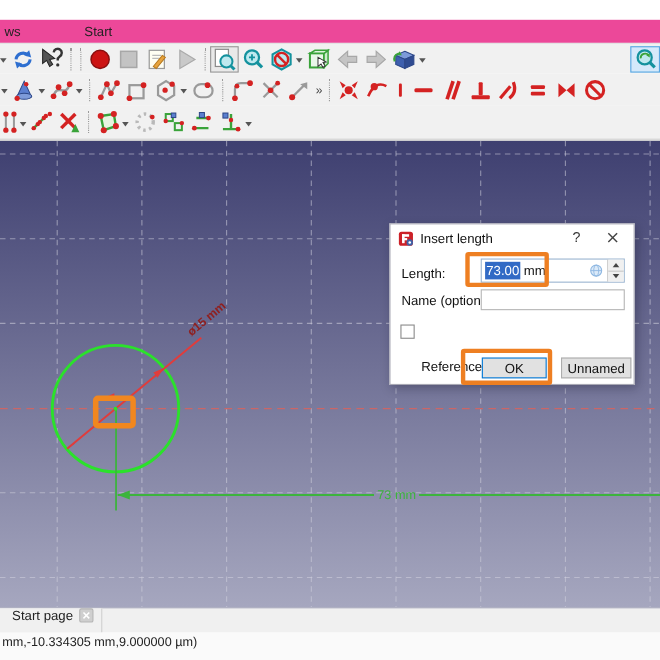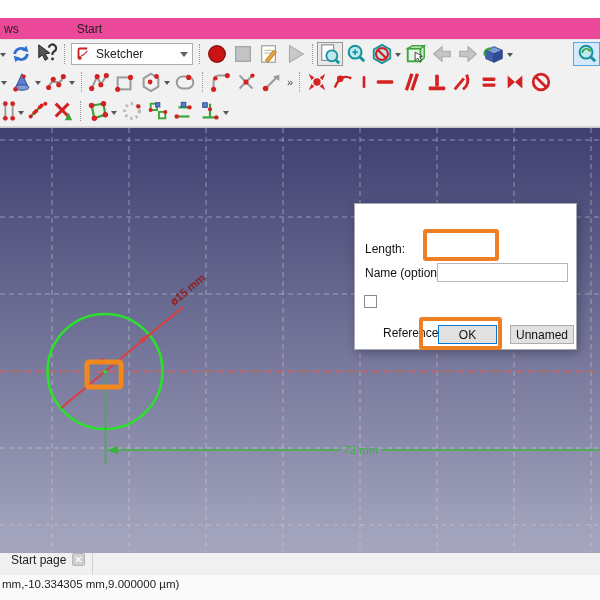--- a/index.html
+++ b/index.html
@@ -106,29 +106,20 @@
     </svg>
   </span>
   <span class="ico">
     <svg width="22" height="22" viewBox="0 0 24 24">
       <polygon points="3,2 3,16 7,13 10,19 13,17 10,12 15,11" fill="#555" stroke="#222" stroke-width="1"></polygon>
       <path d="M14,5 a4,4 0 1 1 6,4 l-2,2 l0,2" fill="none" stroke="#333" stroke-width="2.4"></path>
       <circle cx="18" cy="17.5" r="1.6" fill="#333"></circle>
     </svg>
   </span>
   <span class="sep"></span>
-  <div class="combo">
-    <svg width="15" height="15" viewBox="0 0 24 24">
-      <path d="M4,20 L4,6 Q4,4 6,4 L18,4" fill="none" stroke="#cc2128" stroke-width="3"></path>
-      <path d="M8,16 Q14,14 18,8" fill="none" stroke="#cc2128" stroke-width="2"></path>
-      <circle cx="6" cy="19" r="3" fill="#cc2128"></circle>
-    </svg>
-    <span class="wb-label">Sketcher</span>
-    <span class="combo-chev"></span>
-  </div>
   <span class="sep"></span>
   <span class="ico">
     <svg width="22" height="22" viewBox="0 0 24 24">
         <circle cx="12" cy="12" r="9" fill="#cc1313" stroke="#8a0f0f" stroke-width="1.5"></circle>
       </svg>
   </span>
   <span class="ico">
     <svg width="22" height="22" viewBox="0 0 24 24">
         <rect x="4" y="4" width="16" height="16" fill="#c3c3c3" stroke="#a7a7a7" stroke-width="1.5"></rect>
       </svg>
@@ -472,22 +463,57 @@
       <polygon points="107,322 118,317.8 118,326.2" fill="#3cb43c"></polygon>
       <text x="343" y="326" font-size="11.5" fill="#3cb43c" font-family="Liberation Sans, sans-serif">73 mm</text>
     </g>
 
     <rect x="87" y="234" width="34" height="25" rx="2" fill="none" stroke="#f1871f" stroke-width="5"></rect>
     <circle cx="105" cy="243.5" r="1.8" fill="#2be12b"></circle>
   </svg>
 </div>
 
 <div class="dialog">
+  <div class="dlg-titlebar">
+    <svg class="dlg-icon" width="14" height="14" viewBox="0 0 24 24">
+      <rect x="1" y="1" width="22" height="22" rx="4" fill="#cc2128"></rect>
+      <rect x="6" y="5" width="4" height="14" fill="#fff"></rect>
+      <rect x="6" y="5" width="11" height="4" fill="#fff"></rect>
+      <rect x="6" y="11" width="8" height="3.5" fill="#fff"></rect>
+      <circle cx="18" cy="18" r="5" fill="#3f62a8"></circle>
+      <circle cx="18" cy="18" r="2" fill="#fff"></circle>
+    </svg>
+    <span class="dlg-title">Insert length</span>
+    <span class="dlg-help">?</span>
+    <span class="dlg-close">
+      <svg width="10" height="10" viewBox="0 0 10 10">
+        <line x1="1" y1="1" x2="9" y2="9" stroke="#444" stroke-width="1.3"></line>
+        <line x1="9" y1="1" x2="1" y2="9" stroke="#444" stroke-width="1.3"></line>
+      </svg>
+    </span>
+  </div>
 
   <span class="dlg-label" style="top:38px">Length:</span>
+  <div class="spinbox">
+    <span class="sel-text">73.00</span>
+    <span class="unit-text">mm</span>
+    <svg class="globe" width="12" height="12" viewBox="0 0 24 24">
+      <circle cx="12" cy="12" r="10" fill="#cfe3f7" stroke="#6aa0d8" stroke-width="2"></circle>
+      <ellipse cx="12" cy="12" rx="4.5" ry="10" fill="none" stroke="#6aa0d8" stroke-width="1.6"></ellipse>
+      <line x1="2" y1="12" x2="22" y2="12" stroke="#6aa0d8" stroke-width="1.6"></line>
+    </svg>
+    <span class="spinner">
+      <span class="spin-btn">
+          <span class="arr-up"></span>
+        </span>
+      <span class="spin-btn">
+          <span class="arr-dn"></span>
+        </span>
+    </span>
+  </div>
   <div class="annot annot-length"></div>
 
   <span class="dlg-label" style="top:62px">Name (optional)</span>
   <input class="textfield" value="" style="">
 
   <span class="checkbox"></span>
   <span class="chk-label">Reference</span>
 
   <button class="btn btn-ok">OK</button>
   <button class="btn btn-cancel">Unnamed</button>

